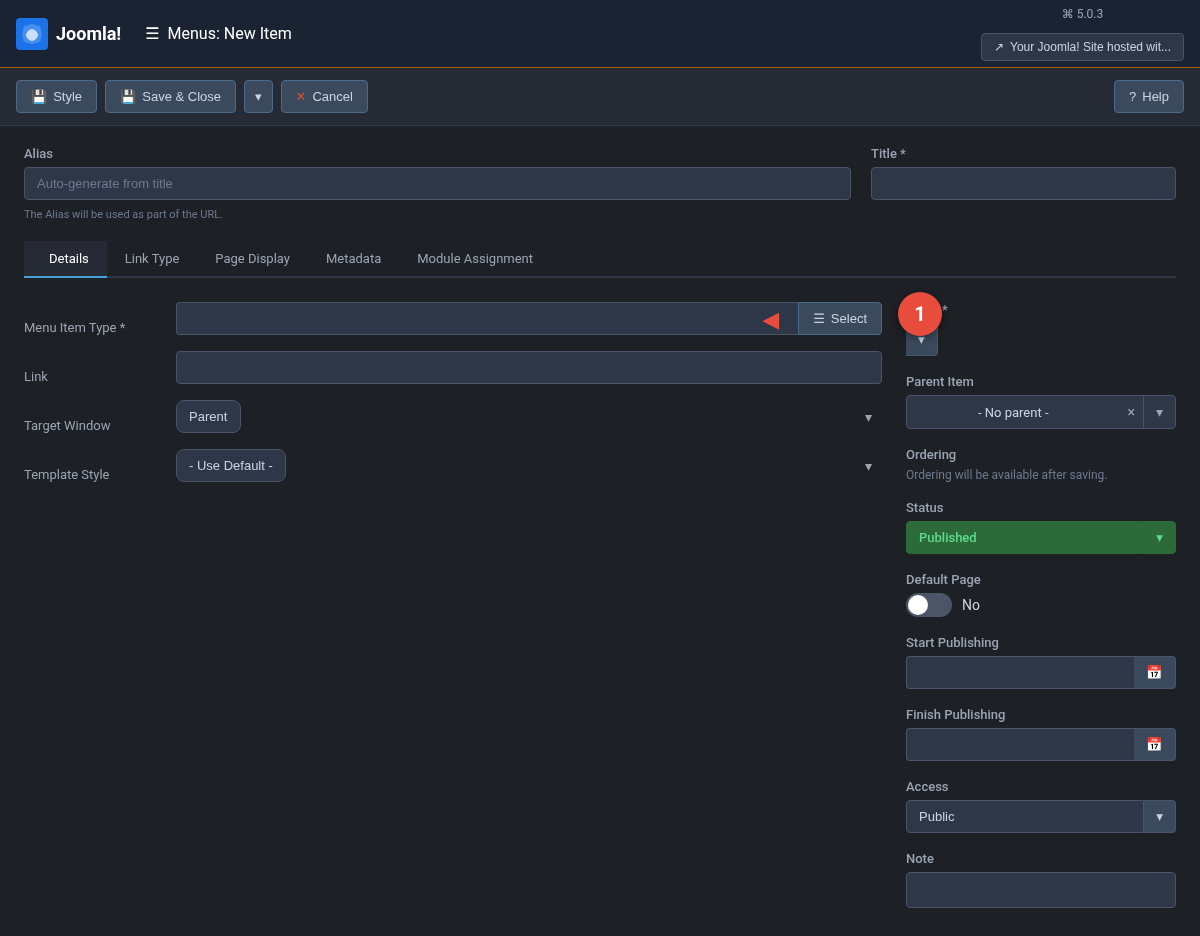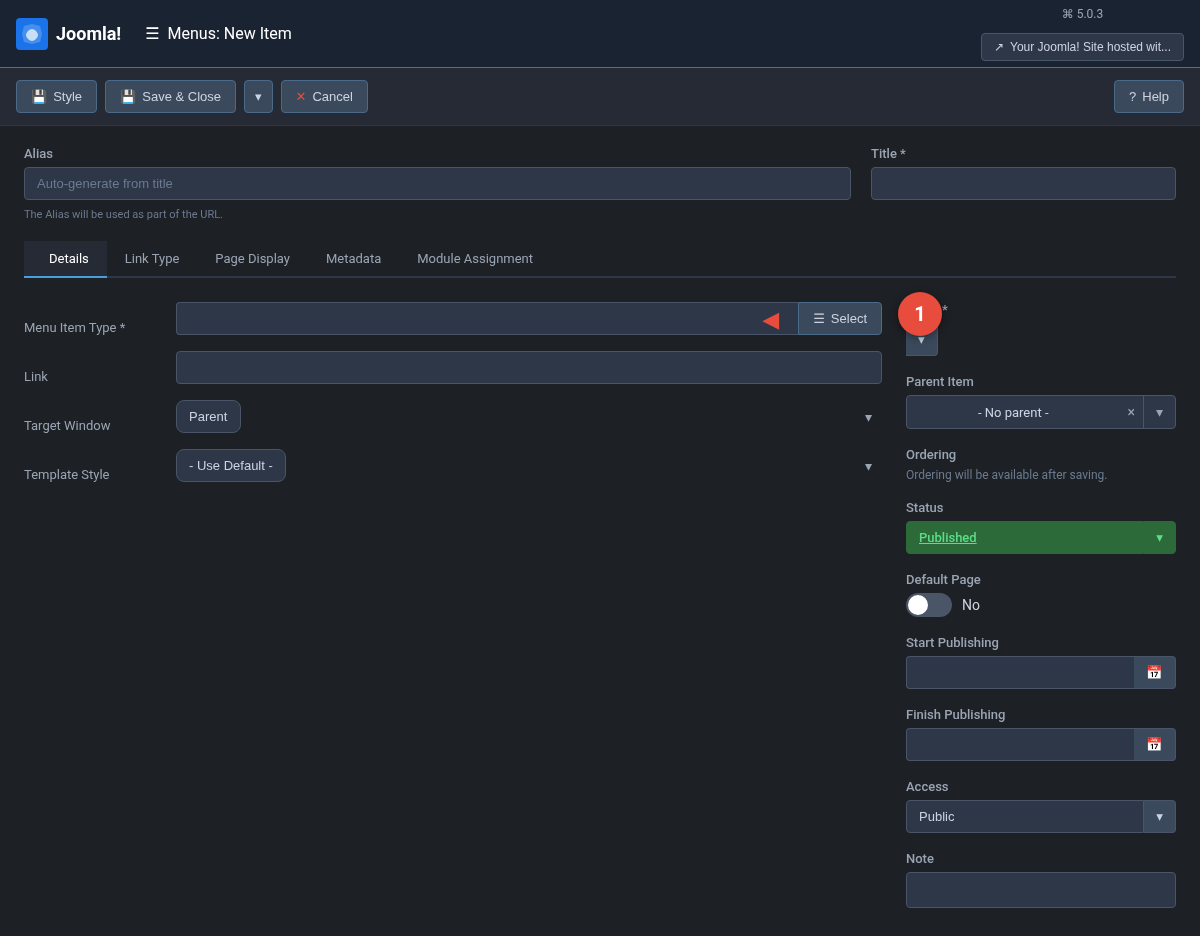--- a/index.html
+++ b/index.html
@@ -312,21 +312,20 @@
     }
     .status-value {
       flex: 1;
       background: #2d6a3a;
       border: 1px solid #2d6a3a;
       color: #5ddc8a;
       padding: 8px 12px;
       border-radius: 4px 0 0 4px;
       font-size: 13px;
       font-weight: 500;
-      text-decoration: underline;
     }
     .status-arrow-btn {
       background: #2d6a3a;
       border: 1px solid #2d6a3a;
       color: #5ddc8a;
       padding: 8px 12px;
       border-radius: 0 4px 4px 0;
       cursor: pointer;
     }
     .default-page-row {

